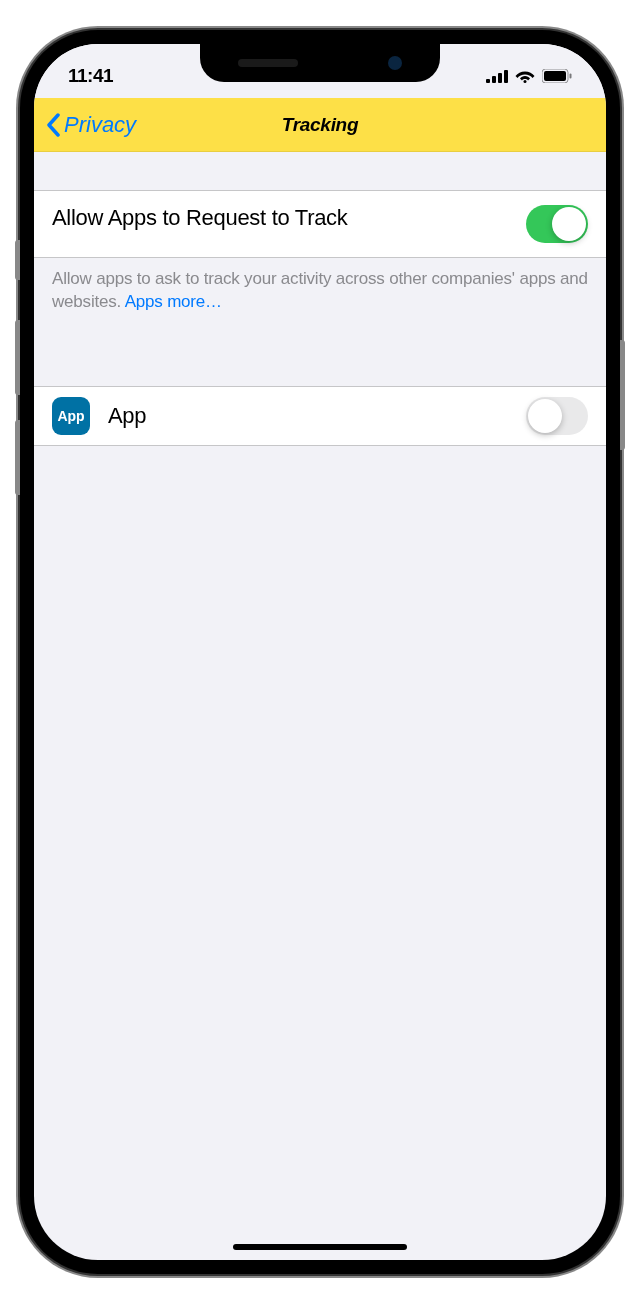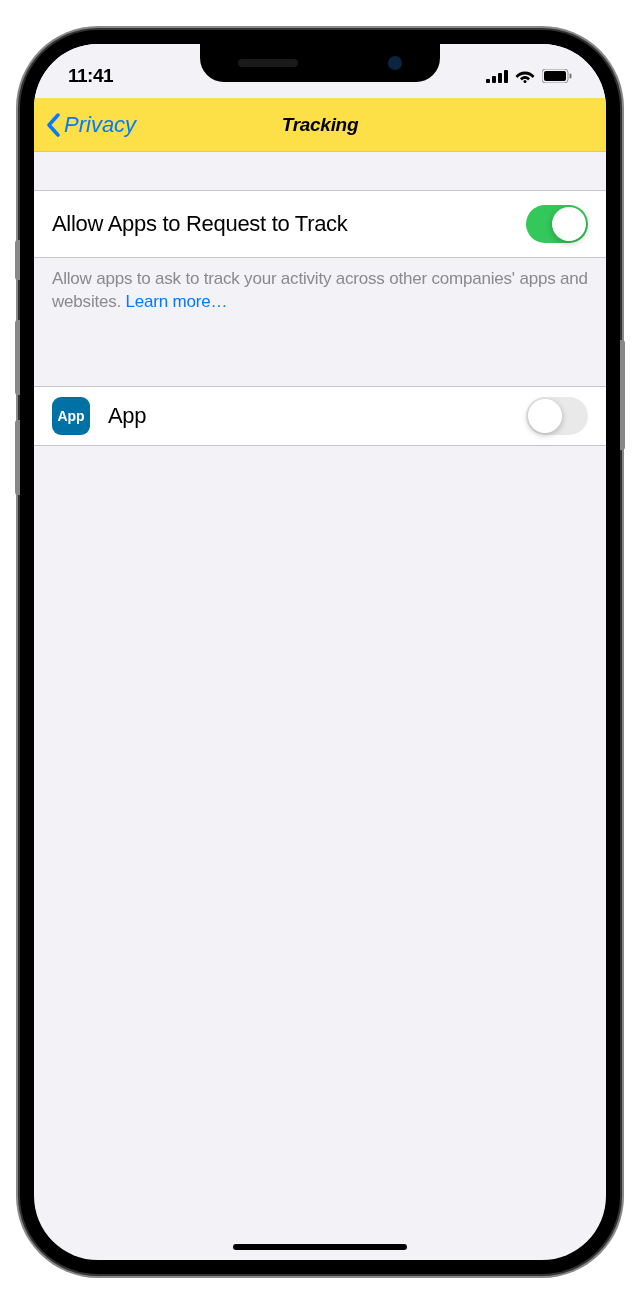--- a/index.html
+++ b/index.html
@@ -142,21 +142,20 @@
       font-weight: 600;
       letter-spacing: -0.3px;
     }
     .content {
       padding-top: 38px;
     }
     .cell {
       background: #fff;
       padding: 14px 18px;
       display: flex;
-      align-items: center;
       justify-content: space-between;
       border-top: 0.5px solid #c6c6c8;
       border-bottom: 0.5px solid #c6c6c8;
       min-height: 58px;
     }
     .cell-label {
       font-size: 22px;
       letter-spacing: -0.3px;
     }
     .switch {
@@ -283,21 +282,21 @@
     <div class="content">
 
       <div class="cell">
         <div class="cell-label">Allow Apps to Request to Track</div>
         <div class="switch switch-on">
           <div class="switch-knob"></div>
         </div>
       </div>
 
       <div class="footer-text">
-        <span>Allow apps to ask to track your activity across other companies' apps and websites. </span><span class="footer-link">Learn more…</span>
+        <span>Allow apps to ask to track your activity across other companies' apps and websites. </span><span class="footer-link">Apps more…</span>
       </div>
 
       <div class="app-cell">
         <div class="app-icon">
           <span>App</span>
         </div>
         <div class="app-label">App</div>
         <div class="switch switch-off">
           <div class="switch-knob"></div>
         </div>

